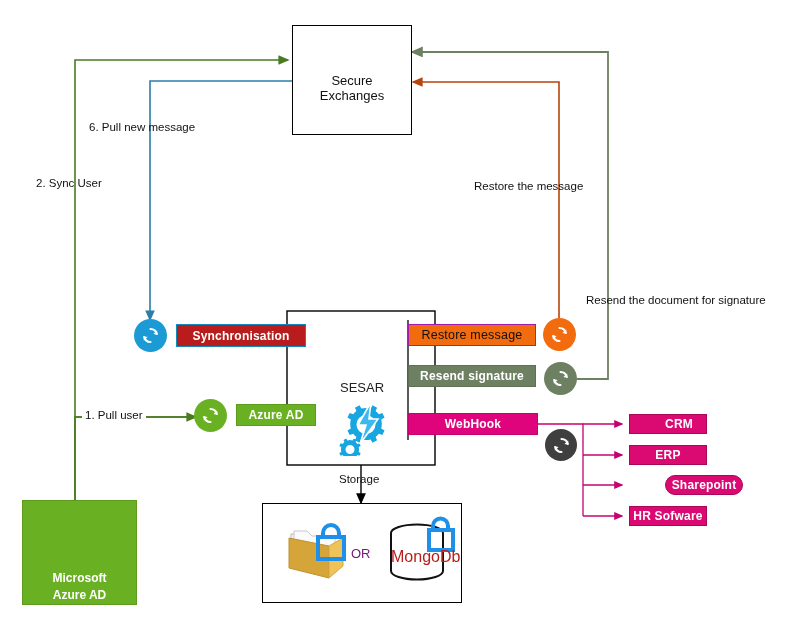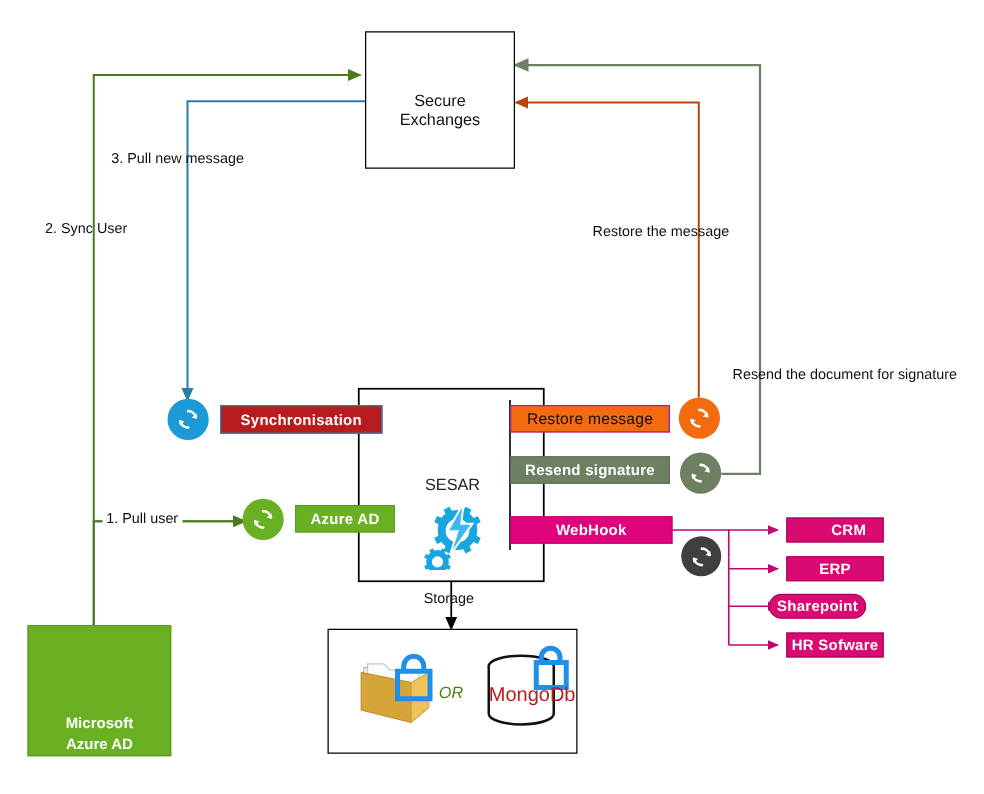--- a/index.html
+++ b/index.html
@@ -26,21 +26,21 @@
   .bigbox{position:absolute;box-sizing:border-box;background:#6AB023;border:1px solid #5d9a1e;
           color:#ffffff;font-size:12px;font-weight:bold;display:flex;flex-direction:column;
           align-items:center;justify-content:flex-end;line-height:17px;text-align:center;}
 
   .sesar-title{position:absolute;font-size:13px;color:#222;}
 
   .circ{position:absolute;border-radius:50%;display:flex;align-items:center;justify-content:center;}
 
   .boxtitle{position:absolute;font-size:13px;color:#111;}
 
-  .or-text{position:absolute;font-size:13px;color:#4d7c0f;font-style:italic;}
+  .or-text{position:absolute;font-size:13px;color:#701a75;}
   .mongo-text{position:absolute;font-size:16px;color:#b91c1c;}
 </style>
 </head>
 <body>
 
 <div id="canvas">
 
   <svg class="wires" viewBox="0 0 787 635">
     <defs>
       <marker id="ar-green" markerWidth="7" markerHeight="7" refX="6" refY="3" orient="auto">
@@ -98,21 +98,21 @@
     <path d="M583,485 L622,485" fill="none" stroke="#C40370" stroke-width="1.3" marker-end="url(#ar-mag)"></path>
     <path d="M583,516 L622,516" fill="none" stroke="#C40370" stroke-width="1.3" marker-end="url(#ar-mag)"></path>
 
     <path d="M75,417 L196,417" fill="none" stroke="#4A7B20" stroke-width="1.4"></path>
   </svg>
 
   <div class="node plainbox" style="left:292px;top:25px;width:120px;height:110px;">
   </div>
   <div class="boxtitle" style="left:302px;top:73px;width:100px;text-align:center;">Secure Exchanges</div>
 
-  <div class="lbl" style="left:89px;top:121px;">3. Pull new message</div>
+  <div class="lbl" style="left:89px;top:121px;">6. Pull new message</div>
   <div class="lbl" style="left:36px;top:177px;">2. Sync User</div>
   <div class="lbl" style="left:474px;top:180px;">Restore the message</div>
   <div class="lbl" style="left:586px;top:294px;">Resend the document for signature</div>
   <div class="lbl" style="left:82px;top:409px;background:#ffffff;padding:0 3px;">1. Pull user</div>
   <div class="lbl" style="left:339px;top:473px;">Storage</div>
 
   <div class="circ" style="left:134px;top:319px;width:33px;height:33px;background:#1C9AD6;">
     <svg width="21" height="21" viewBox="0 0 24 24">
       <path d="M12 4.5 A7.5 7.5 0 0 1 19.2 10.2" fill="none" stroke="#fff" stroke-width="2.4" stroke-linecap="round"></path>
       <path d="M19.6 6.4 L19.9 11.1 L15.3 10.4 z" fill="#fff"></path>
@@ -189,21 +189,21 @@
       <path d="M4.4 17.6 L4.1 12.9 L8.7 13.6 z" fill="#fff"></path>
     </svg>
   </div>
 
   <div class="chip chip-magenta2" style="left:629px;top:414px;width:78px;height:20px;padding-left:22px;">
     <span>CRM</span>
   </div>
   <div class="chip chip-magenta2" style="left:629px;top:445px;width:78px;height:20px;">
     <span>ERP</span>
   </div>
-  <div class="chip chip-magenta2" style="left:615px;top:475px;width:78px;height:20px;border-radius:10px;">
+  <div class="chip chip-magenta2" style="left:665px;top:475px;width:78px;height:20px;border-radius:10px;">
     <span>Sharepoint</span>
   </div>
   <div class="chip chip-magenta2" style="left:629px;top:506px;width:78px;height:20px;">
     <span>HR Sofware</span>
   </div>
 
   <div class="bigbox" style="left:22px;top:500px;width:115px;height:105px;">
     <span>Microsoft</span>
     <span>Azure AD</span>
   </div>

